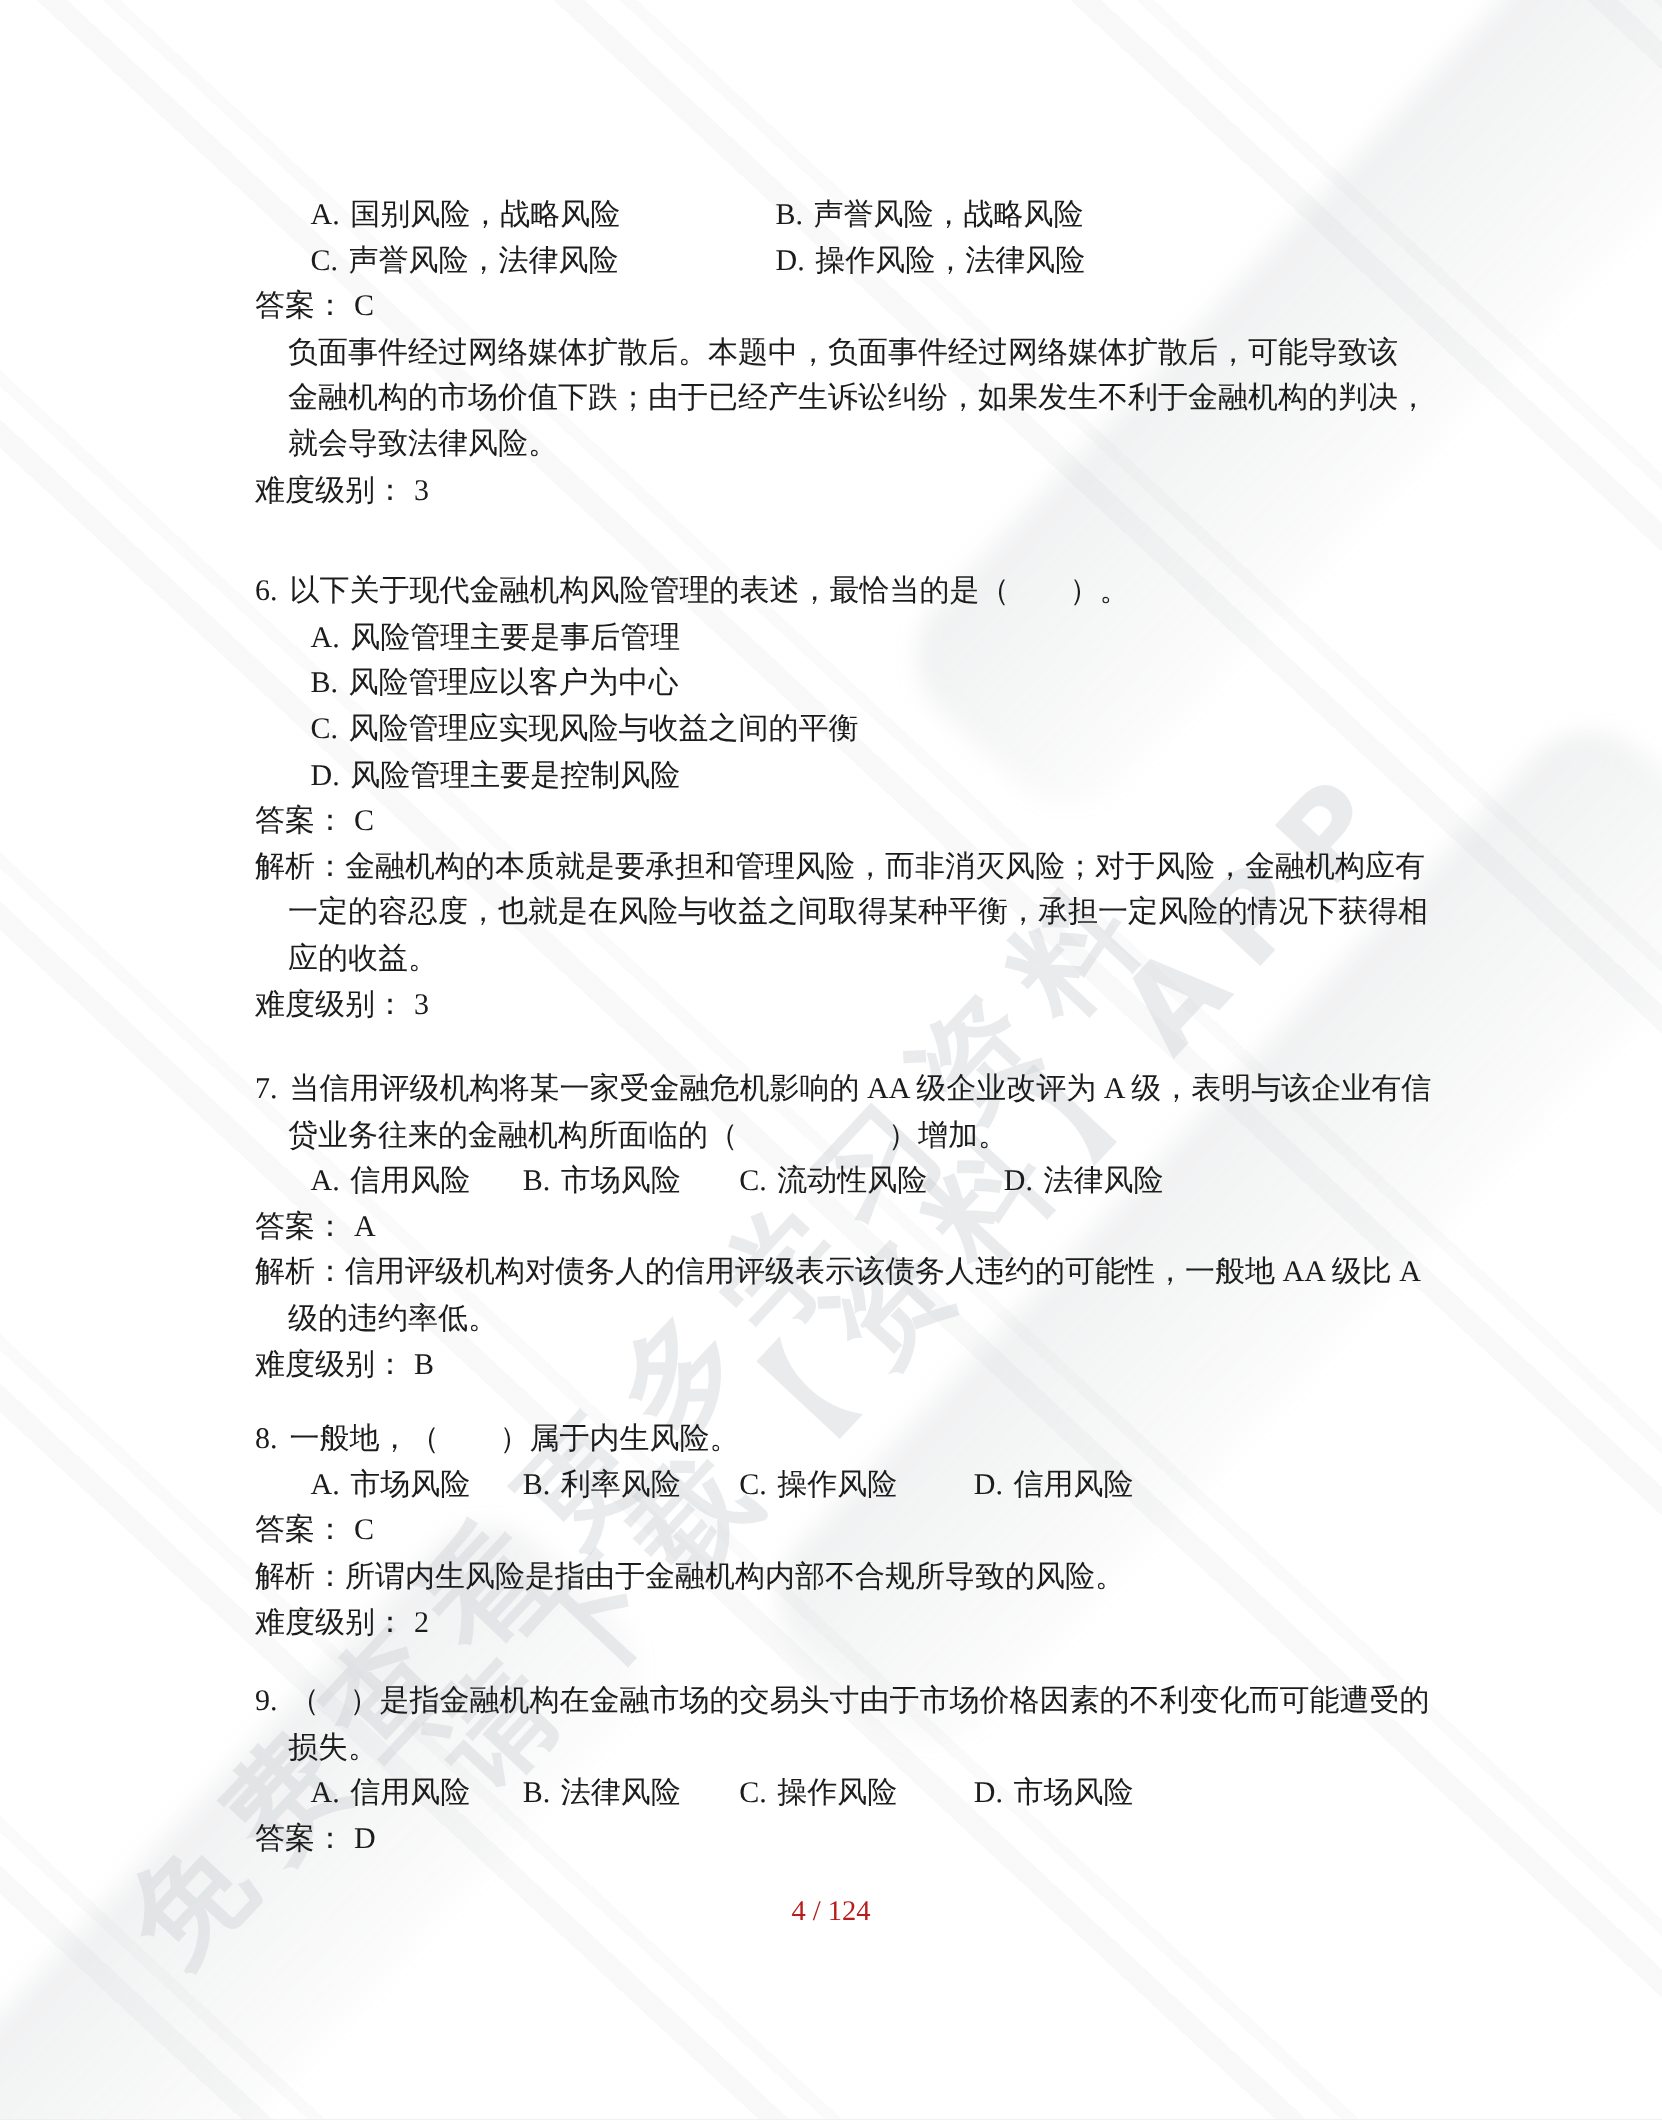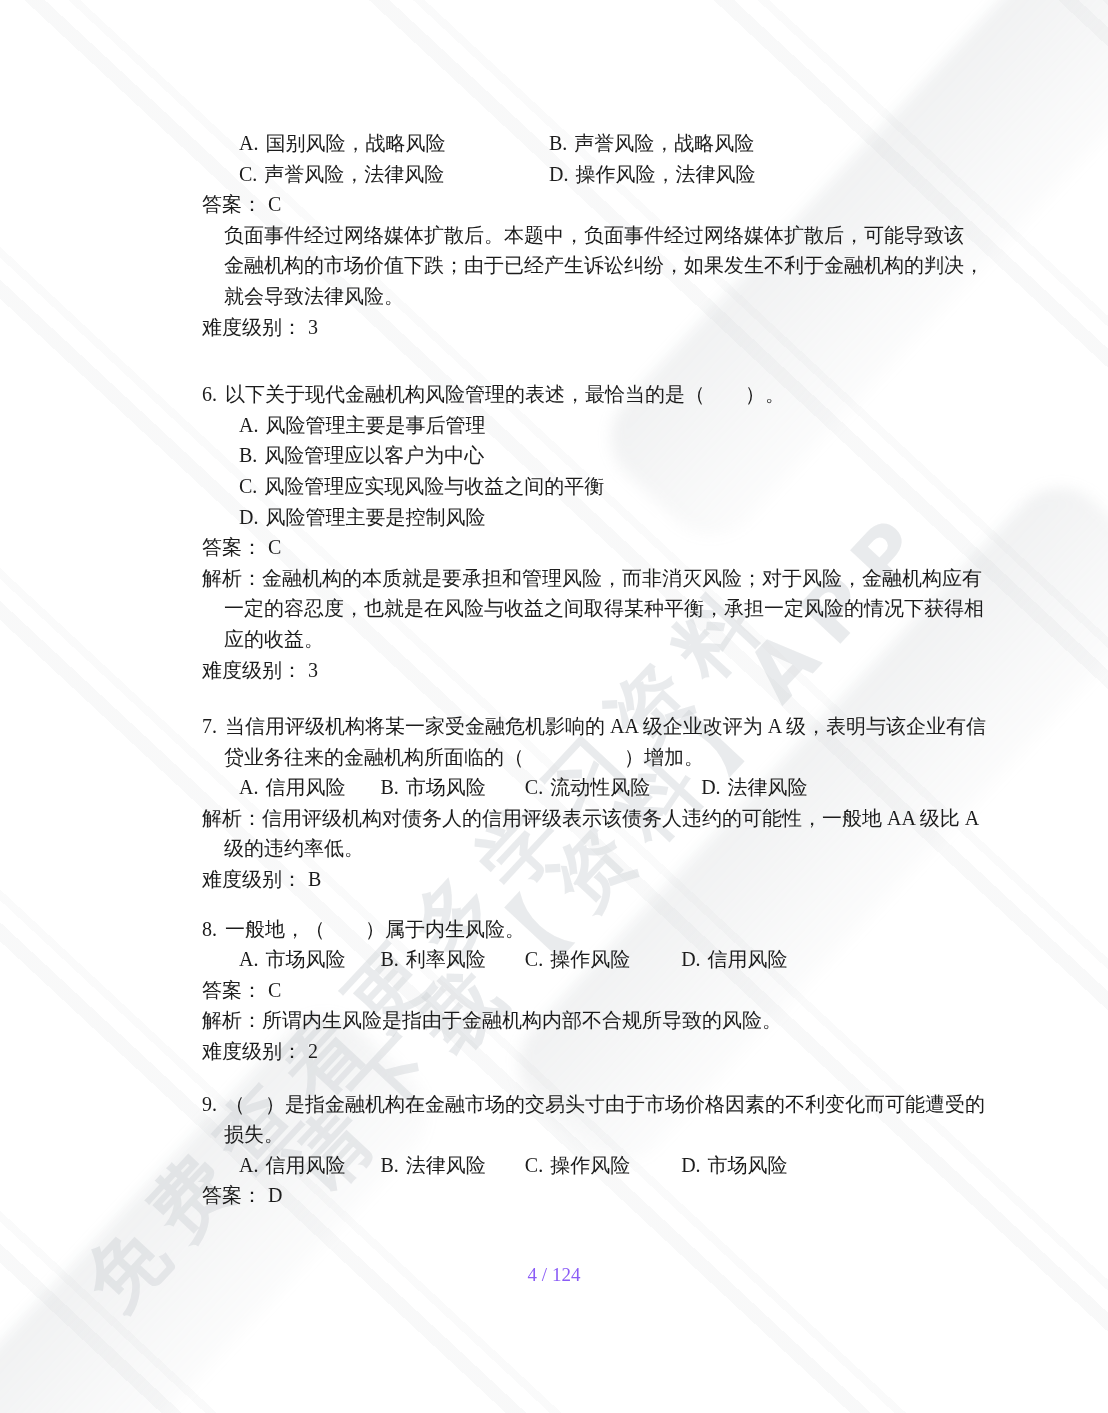--- a/index.html
+++ b/index.html
@@ -41,37 +41,37 @@
     opacity:.42;
     letter-spacing:18px;
     font-size:78px;
     transform:rotate(-47deg);
     transform-origin:0 50%;
   }
   .wm1 { left:100px; top:1245px; }
   .wm2 { left:305px; top:1128px; }
   
   .content { position:absolute; z-index:1; left:170px; top:128px; width:790px; }
-  .line { line-height:30.6px; white-space:nowrap;margin-left:32px; }
+  .line { line-height:30.6px; white-space:nowrap; }
   .ind-opt  { padding-left:37px; }
   .ind-cont { padding-left:22px; }
   .col1 { display:inline-block; width:305px; }
   .olabel { margin-right:7px; }
   .qnum   { margin-right:8px; }
   .val    { margin-left:6px; }
   .opts .opt { margin-right:30px; }
   .opts .opt:nth-child(2) { margin-right:34px;text-align:right; }
   .opts .opt:nth-child(3) { margin-right:46px; }
   .gap-a { margin-top:37px; }
   .gap-b { margin-top:26px; }
   .gap-c { margin-top:19px; }
   .gap-d { margin-top:22px; }
   .footer {
     position:absolute; z-index:1; top:1264px; left:0; width:100%;
-    text-align:center; font-size:19px; color:#8b5cf6;
+    text-align:center; font-size:19px; color:#b91c1c;
   }
 </style>
 </head>
 <body>
 
 <div class="page">
 
   <div class="wm-layer">
     <div class="hatch"></div>
     <div class="blob b1"></div>
@@ -114,20 +114,21 @@
 
     <section class="gap-b">
       <div class="line"><span class="qnum">7.</span><span>当信用评级机构将某一家受金融危机影响的 AA 级企业改评为 A 级，表明与该企业有信</span></div>
       <div class="line ind-cont">贷业务往来的金融机构所面临的（　　　　　）增加。</div>
       <div class="line ind-opt opts">
         <span class="opt"><span class="olabel">A.</span><span>信用风险</span></span>
         <span class="opt"><span class="olabel">B.</span><span>市场风险</span></span>
         <span class="opt"><span class="olabel">C.</span><span>流动性风险</span></span>
         <span class="opt"><span class="olabel">D.</span><span>法律风险</span></span>
       </div>
+      <div class="line"><span>答案：</span><span class="val">A</span></div>
       <div class="line">解析：信用评级机构对债务人的信用评级表示该债务人违约的可能性，一般地 AA 级比 A</div>
       <div class="line ind-cont">级的违约率低。</div>
       <div class="line"><span>难度级别：</span><span class="val">B</span></div>
     </section>
 
     <section class="gap-c">
       <div class="line"><span class="qnum">8.</span><span>一般地，（　　）属于内生风险。</span></div>
       <div class="line ind-opt opts">
         <span class="opt"><span class="olabel">A.</span><span>市场风险</span></span>
         <span class="opt"><span class="olabel">B.</span><span>利率风险</span></span>

